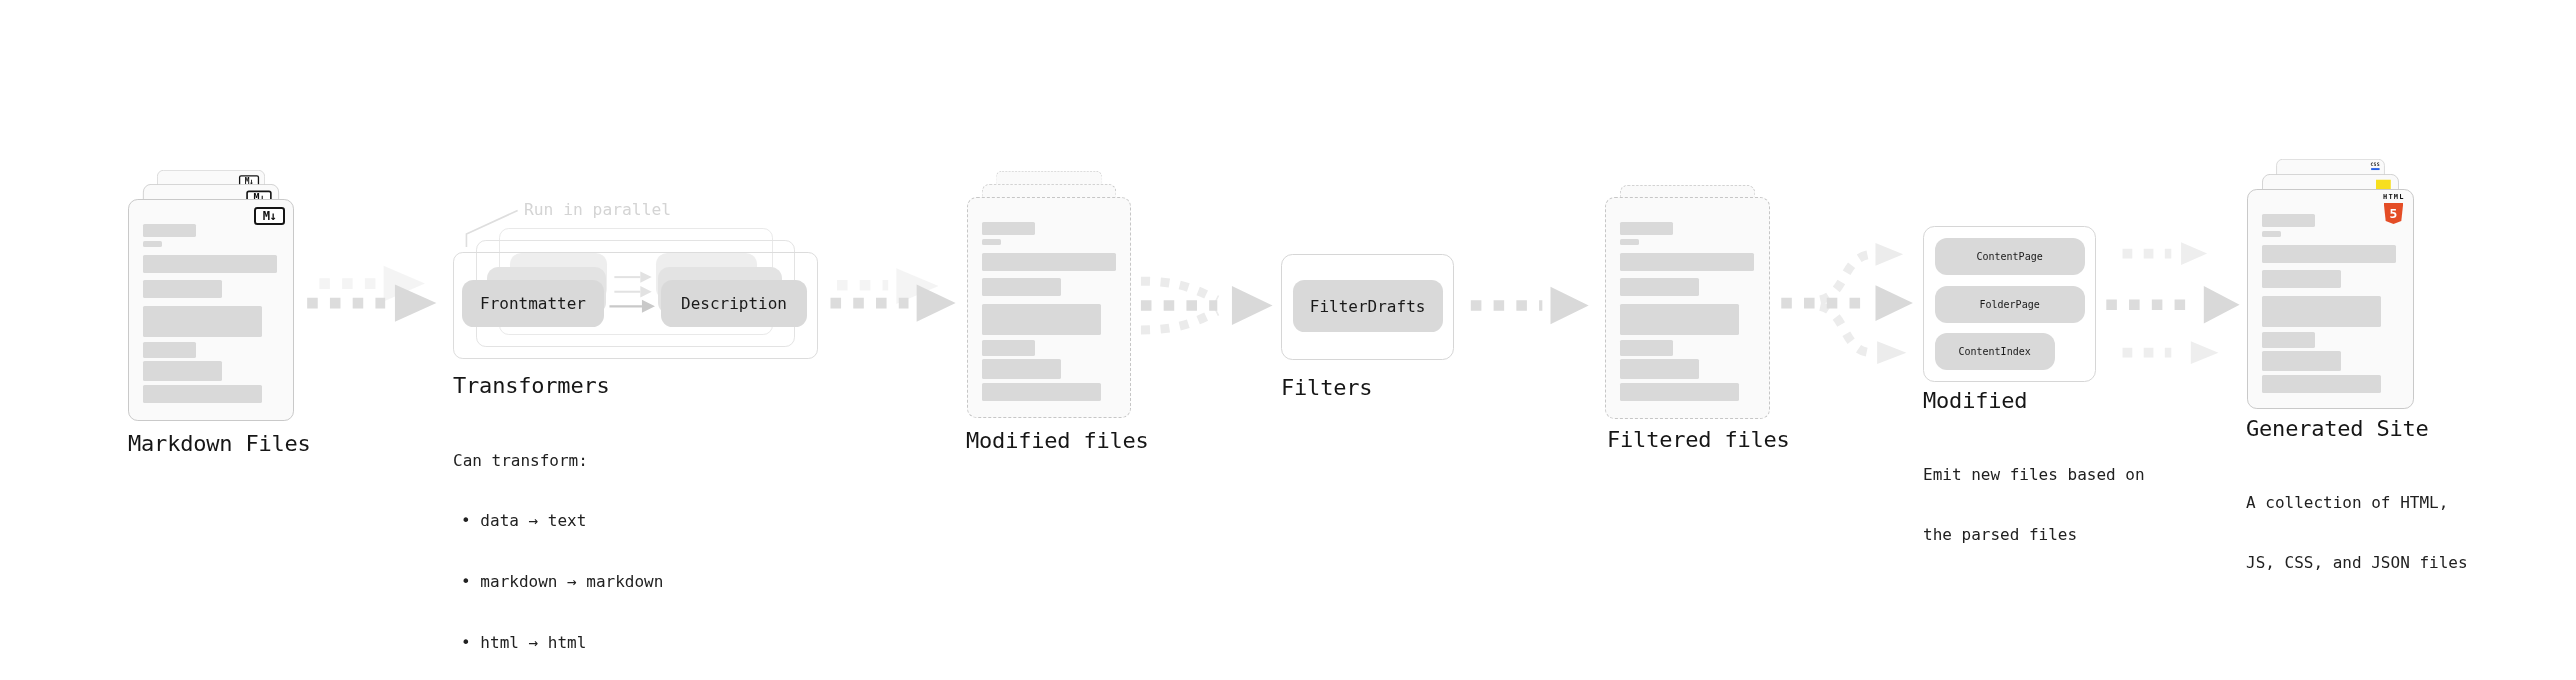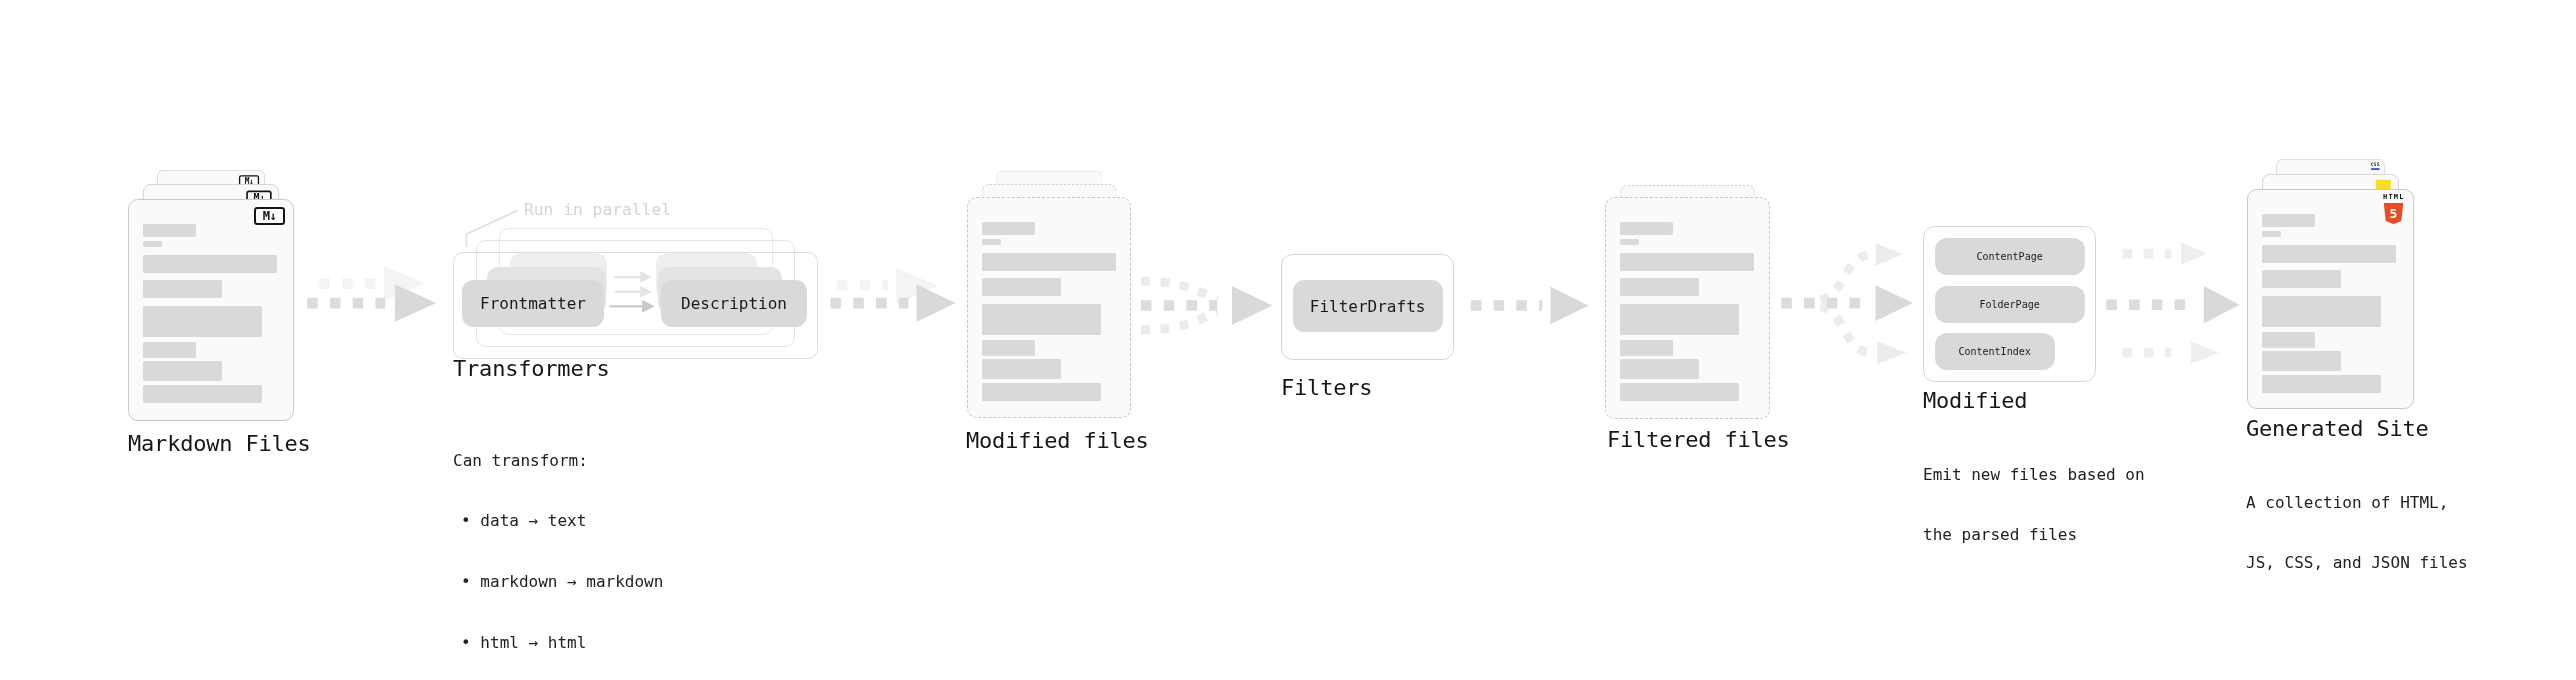--- a/index.html
+++ b/index.html
@@ -147,21 +147,21 @@
   <div class="tbox" style="left:453px;top:252px;width:365px;height:107px"></div>
 
   <div class="pill ghost2" style="left:510px;top:253px;width:97px;height:47px"></div>
   <div class="pill ghost1" style="left:487px;top:267px;width:119px;height:47px"></div>
   <div class="pill" style="left:462px;top:280px;width:142px;height:47px">Frontmatter</div>
 
   <div class="pill ghost2" style="left:656px;top:253px;width:101px;height:47px"></div>
   <div class="pill ghost1" style="left:658px;top:267px;width:124px;height:47px"></div>
   <div class="pill" style="left:661px;top:280px;width:146px;height:47px">Description</div>
 
-  <div class="title" style="left:453px;top:356px">Transformers</div>
+  <div class="title" style="left:453px;top:373px">Transformers</div>
   <div class="caption" style="left:453px;top:410px">
     <div>Can transform:</div>
     <div style="padding-left:8.1px">• data → text</div>
     <div style="padding-left:8.1px">• markdown → markdown</div>
     <div style="padding-left:8.1px">• html → html</div>
   </div>
 
   <div class="doc dashed layer-back" style="left:967px;top:171px;width:164px;height:221px"></div>
   <div class="doc dashed layer-mid" style="left:967px;top:184px;width:164px;height:221px"></div>
   <div class="doc dashed front" style="left:967px;top:197px;width:164px;height:221px">

